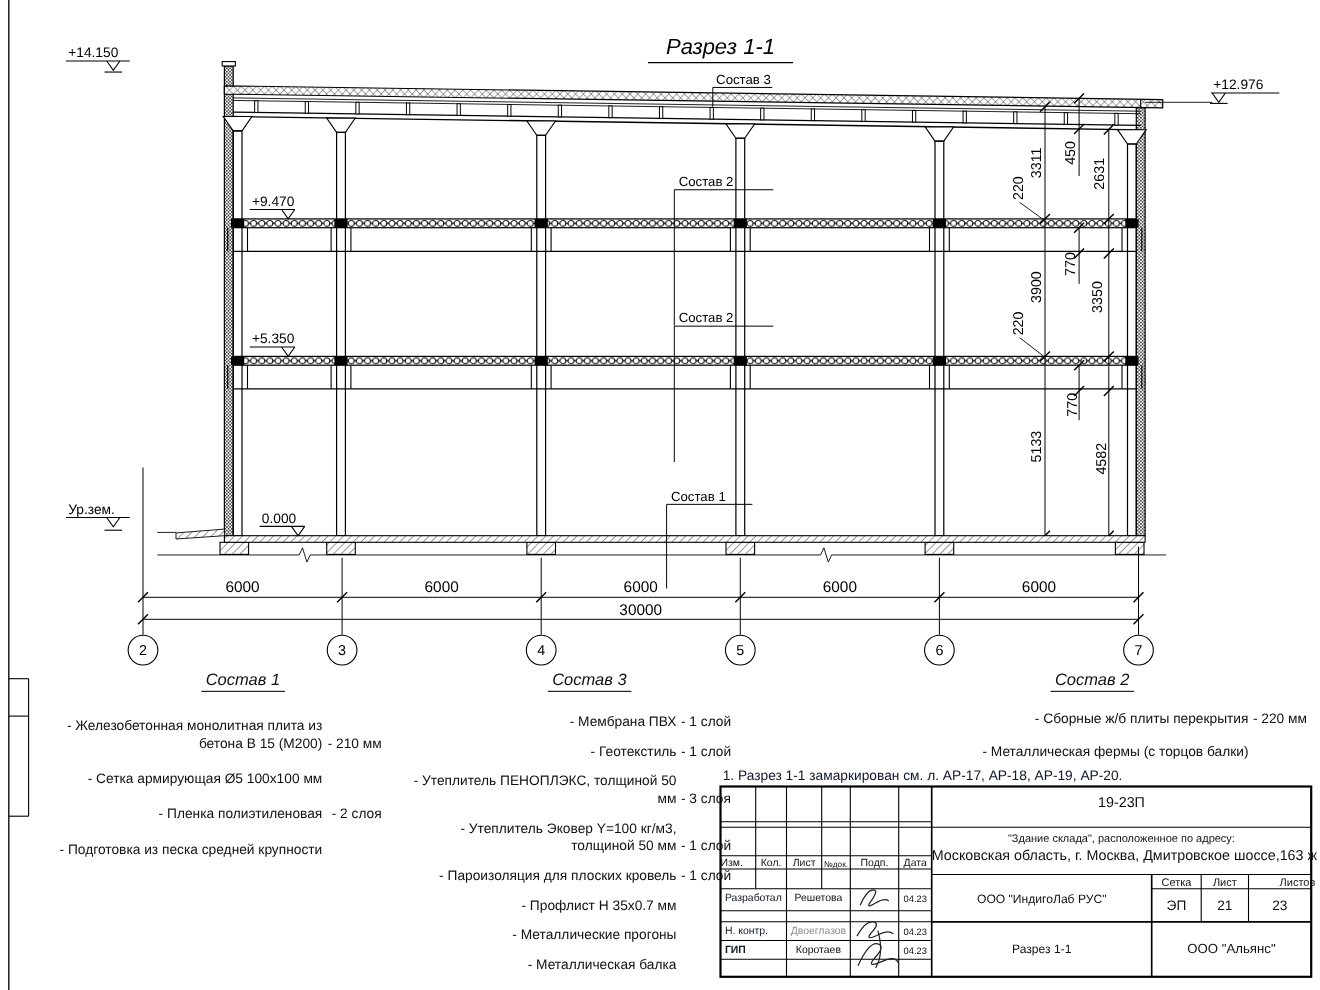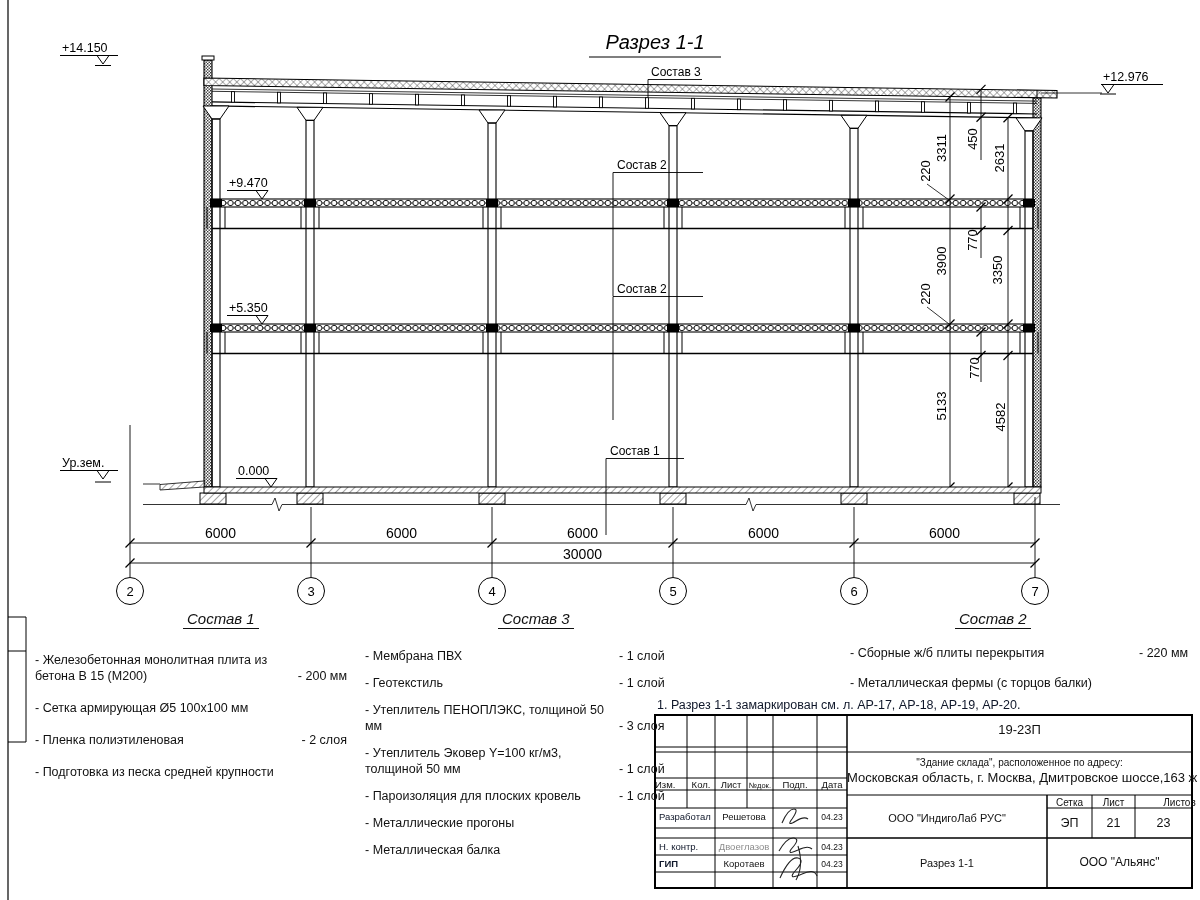--- a/index.html
+++ b/index.html
@@ -3,21 +3,21 @@
 <meta charset="utf-8">
 <style>
   html,body{margin:0;padding:0;background:#fff;}
   #stage{position:relative;width:1200px;height:900px;background:#fff;overflow:hidden;
          font-family:"Liberation Sans", sans-serif;color:#111;}
   #stage svg{position:absolute;left:0;top:0;}
   .t{position:absolute;white-space:nowrap;font-size:12.5px;color:#0f172a;}
   .tbc{position:absolute;text-align:center;white-space:nowrap;}
   .legend-title{position:absolute;font-style:italic;font-size:15px;border-bottom:1px solid #111;padding:0 4px 1px 4px;}
   .legend-items{position:absolute;font-size:12.5px;line-height:1.28;}
-  .li{display:flex;align-items:flex-end;}
+  .li{display:flex;align-items:flex-end;text-align:right;}
   .ln{flex:0 0 auto;white-space:normal;}
   .lv{margin-left:auto;white-space:nowrap;padding-left:4px;}
   #lg1 .ln{width:258px} #lg1 .li{margin-bottom:16px}
   #lg3 .ln{width:250px} #lg3 .li{margin-bottom:11px}
   #lg2 .ln{width:285px} #lg2 .li{margin-bottom:14px}
   .grey{color:#8c8c8c;}
   svg text{font-family:"Liberation Sans", sans-serif;fill:#000;}
 </style>
 </head>
 <body>
@@ -349,21 +349,21 @@
 
 <div class="t" style="left:657px;top:698px;">1. Разрез 1-1 замаркирован см. л. АР-17, АР-18, АР-19, АР-20.</div>
 
 <div class="legend-title" style="left:183px;top:610px;">Состав 1</div>
 <div class="legend-title" style="left:498px;top:610px;">Состав 3</div>
 <div class="legend-title" style="left:955px;top:610px;">Состав 2</div>
 
 <div id="lg1" class="legend-items" style="left:35px;top:652px;width:312px;">
   <div class="li">
         <span class="ln">- Железобетонная  монолитная плита из бетона В 15 (М200)</span>
-        <span class="lv">- 200 мм</span>
+        <span class="lv">- 210 мм</span>
       </div>
   <div class="li">
         <span class="ln">- Сетка армирующая Ø5 100х100 мм</span>
         <span class="lv"></span>
       </div>
   <div class="li">
         <span class="ln">- Пленка полиэтиленовая</span>
         <span class="lv">-  2 слоя</span>
       </div>
   <div class="li">
@@ -385,20 +385,24 @@
         <span class="ln">- Утеплитель ПЕНОПЛЭКС, толщиной 50 мм</span>
         <span class="lv">- 3 слоя</span>
       </div>
   <div class="li">
         <span class="ln">- Утеплитель Эковер Y=100 кг/м3, толщиной 50 мм</span>
         <span class="lv">- 1 слой</span>
       </div>
   <div class="li">
         <span class="ln">- Пароизоляция для плоских кровель</span>
         <span class="lv">- 1 слой</span>
+      </div>
+  <div class="li">
+        <span class="ln">- Профлист Н 35х0.7 мм</span>
+        <span class="lv"></span>
       </div>
   <div class="li">
         <span class="ln">- Металлические прогоны</span>
         <span class="lv"></span>
       </div>
   <div class="li">
         <span class="ln">- Металлическая балка</span>
         <span class="lv"></span>
       </div>
 </div>

